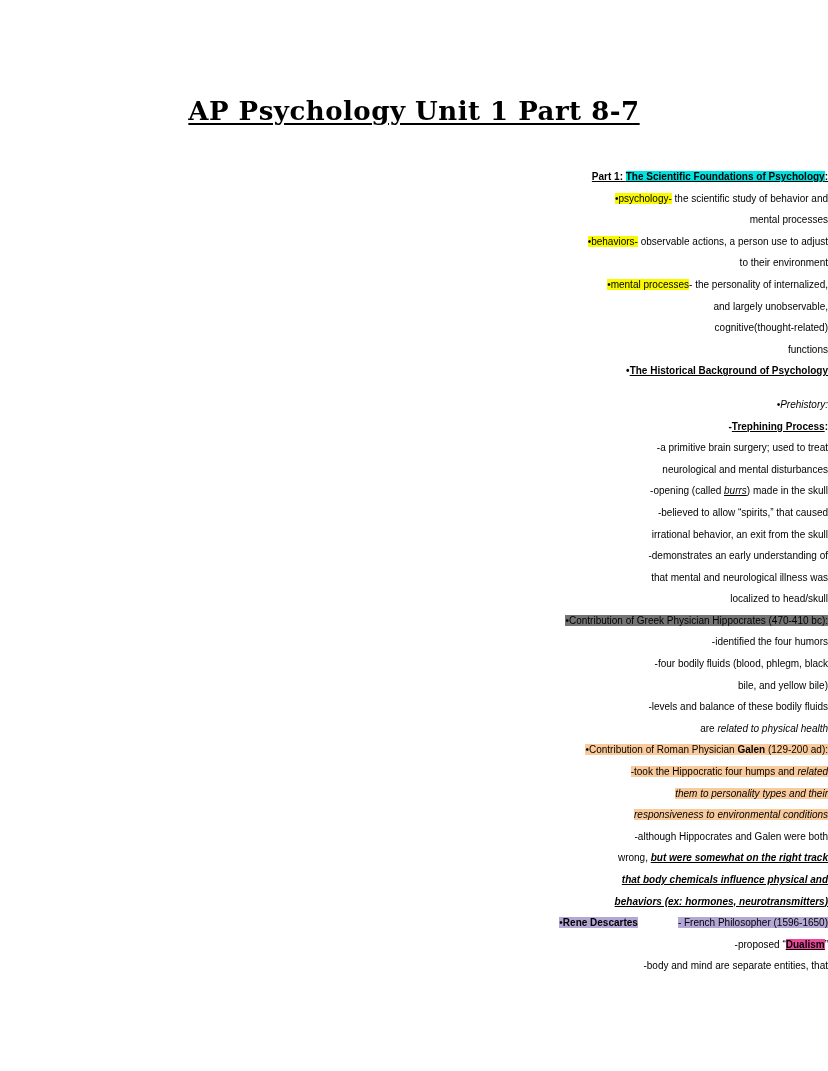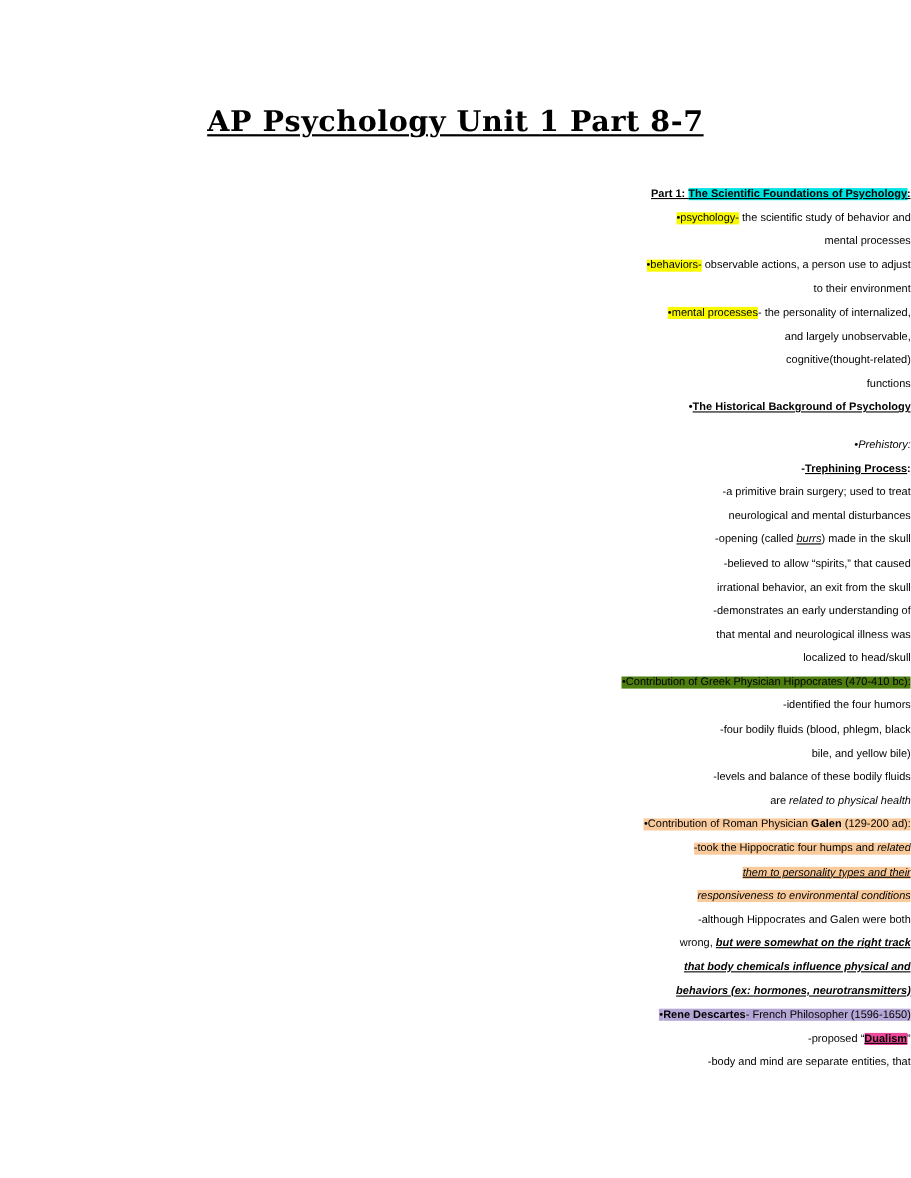--- a/index.html
+++ b/index.html
@@ -63,31 +63,31 @@
       <div class="line" style="padding-left: 76px; margin-top: 12px;"><span class="run i">•Prehistory:</span></div>
       <div class="line" style="padding-left: 192px;"><span class="run b">-</span><span class="run b u">Trephining Process</span><span class="run b">:</span></div>
       <div class="line" style="padding-left: 240px;"><span class="run">-a primitive brain surgery; used to treat</span></div>
       <div class="line" style="padding-left: 248px;"><span class="run">neurological and mental disturbances</span></div>
       <div class="line" style="padding-left: 240px;"><span class="run">-opening (called </span><span class="run i u">burrs</span><span class="run">) made in the skull</span></div>
       <div class="line" style="padding-left: 240px;"><span class="run">-believed to allow “spirits,” that caused</span></div>
       <div class="line" style="padding-left: 248px;"><span class="run">irrational behavior, an exit from the skull</span></div>
       <div class="line" style="padding-left: 240px;"><span class="run">-demonstrates an early understanding of</span></div>
       <div class="line" style="padding-left: 248px;"><span class="run">that mental and neurological illness was</span></div>
       <div class="line" style="padding-left: 248px;"><span class="run">localized to head/skull</span></div>
-      <div class="line" style="padding-left: 144px;"><span class="run" style="background-color: #4d7c0f;">•Contribution of Greek Physician Hippocrates (470-410 bc):</span></div>
+      <div class="line" style="padding-left: 144px;"><span class="run" style="background-color: #737373;">•Contribution of Greek Physician Hippocrates (470-410 bc):</span></div>
       <div class="line" style="padding-left: 192px;"><span class="run">-identified the four humors</span></div>
       <div class="line" style="padding-left: 240px;"><span class="run">-four bodily fluids (blood, phlegm, black</span></div>
       <div class="line" style="padding-left: 248px;"><span class="run">bile, and yellow bile)</span></div>
       <div class="line" style="padding-left: 240px;"><span class="run">-levels and balance of these bodily fluids</span></div>
       <div class="line" style="padding-left: 248px;"><span class="run">are </span><span class="run i">related to physical health</span></div>
       <div class="line" style="padding-left: 104px;"><span class="run" style="background-color: rgb(249, 203, 156);">•Contribution of Roman Physician </span><span class="run b" style="background-color: rgb(249, 203, 156);">Galen</span><span class="run" style="background-color: rgb(249, 203, 156);"> (129-200 ad):</span></div>
       <div class="line" style="padding-left: 192px;"><span class="run" style="background-color: rgb(249, 203, 156);">-took the Hippocratic four humps and </span><span class="run i" style="background-color: rgb(249, 203, 156);">related</span></div>
-      <div class="line" style="padding-left: 87px; text-decoration: underline;"><span class="run i" style="background-color: rgb(249, 203, 156);">them to personality types and their</span></div>
+      <div class="line" style="padding-left: 87px;"><span class="run i" style="background-color: rgb(249, 203, 156);">them to personality types and their</span></div>
       <div class="line" style="padding-left: 198px;"><span class="run i" style="background-color: rgb(249, 203, 156);">responsiveness to environmental conditions</span></div>
       <div class="line" style="padding-left: 192px;"><span class="run">-although Hippocrates and Galen were both</span></div>
       <div class="line" style="padding-left: 198px;"><span class="run">wrong, </span><span class="run b i u">but were somewhat on the right track</span></div>
       <div class="line" style="padding-left: 198px;"><span class="run b i u">that body chemicals influence physical and</span></div>
       <div class="line" style="padding-left: 198px;"><span class="run b i u">behaviors (ex: hormones, neurotransmitters)</span></div>
-      <div class="line" style="padding-left: 144px;"><span class="run" style="background-color: rgb(180, 167, 214);">•</span><span class="run b" style="background-color: rgb(180, 167, 214);">Rene Descartes</span><span class="run" style="background-color: rgb(180, 167, 214);">- French Philosopher (1596-1650)</span></div>
+      <div class="line" style="padding-left: 144px;"><span class="run" style="background-color: rgb(180, 167, 214);">•</span><span class="run b" style="background-color: rgb(180, 167, 214);">Rene Descartes</span><span class="run" style="background-color: rgb(180, 167, 214); margin-left: 40px;">- French Philosopher (1596-1650)</span></div>
       <div class="line" style="padding-left: 192px;"><span class="run">-proposed “</span><span class="run b u" style="background-color: #ec4899;">Dualism</span><span class="run">”</span></div>
       <div class="line" style="padding-left: 240px;"><span class="run">-body and mind are separate entities, that</span></div>
     </div>
 </div>
 
 </body></html>

